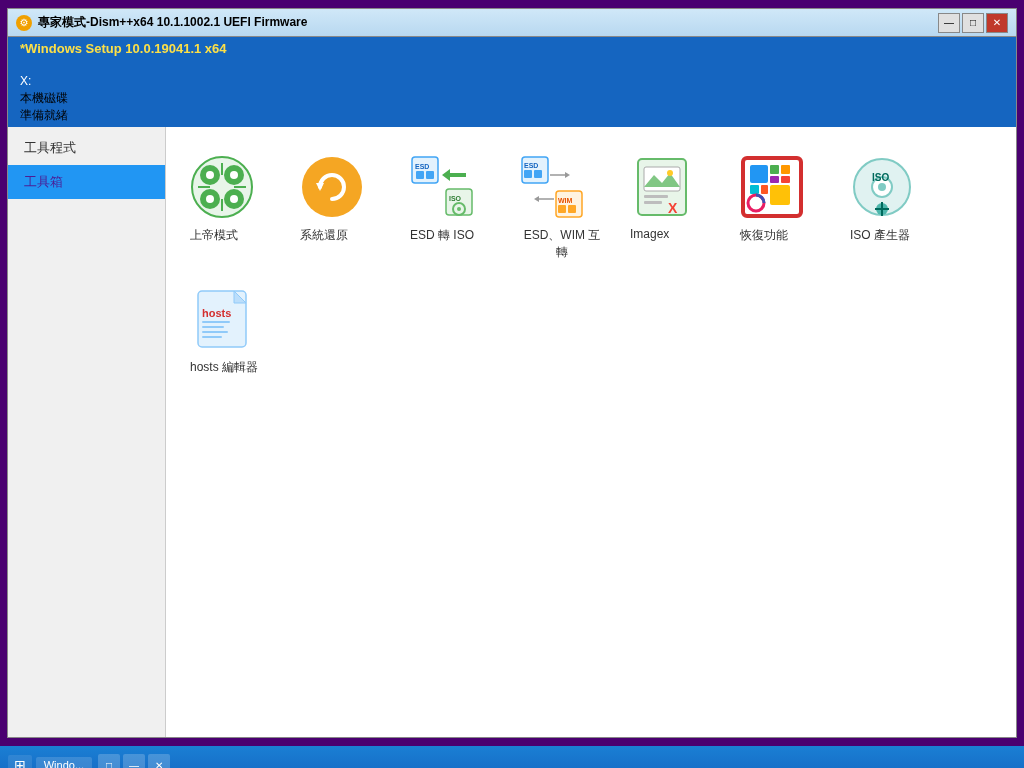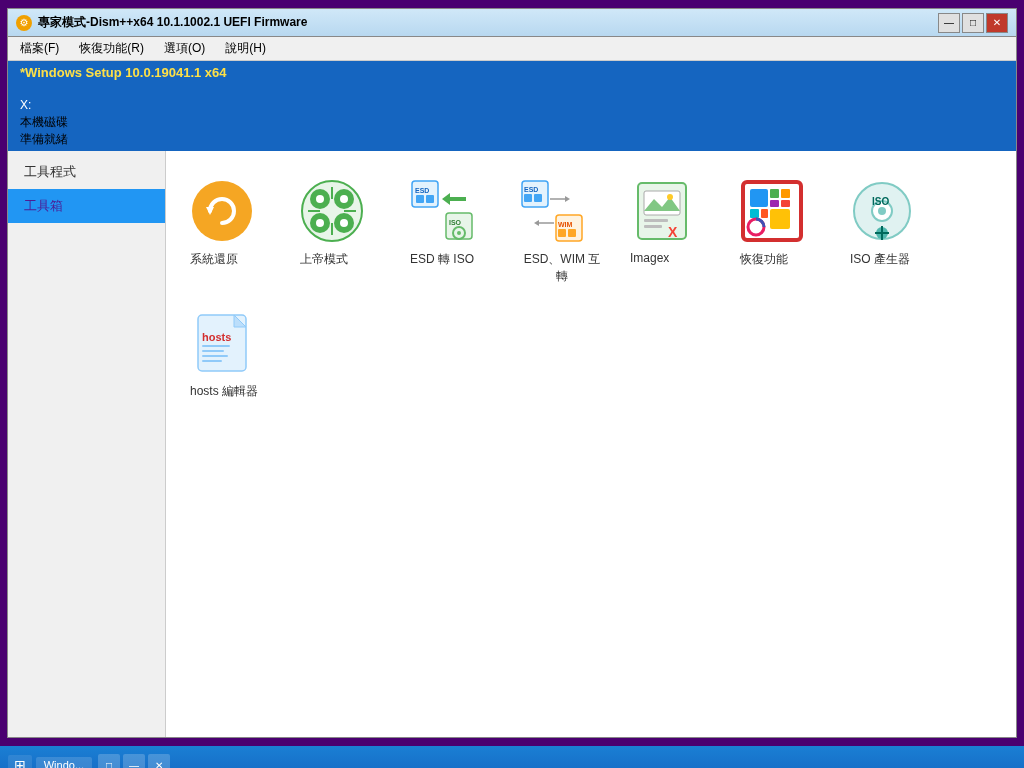--- a/index.html
+++ b/index.html
@@ -227,54 +227,37 @@
   <div class="title-bar">
     <div class="title-bar-icon">⚙</div>
     <span class="title-bar-text">專家模式-Dism++x64 10.1.1002.1 UEFI Firmware</span>
     <div class="title-bar-buttons">
       <div class="title-btn">—</div>
       <div class="title-btn">□</div>
       <div class="title-btn close">✕</div>
     </div>
   </div>
 
-  <div class="menu-bar">
-    <div class="menu-item">檔案(F)</div>
-    <div class="menu-item">恢復功能(R)</div>
-    <div class="menu-item">選項(O)</div>
-    <div class="menu-item">說明(H)</div>
-  </div>
 
   <div class="header-area">
     <div class="header-title">*Windows Setup 10.0.19041.1 x64</div>
     <div class="header-drive">X:</div>
     <div class="header-sub">本機磁碟</div>
     <div class="header-sub">準備就緒</div>
   </div>
 
   <div class="main-area">
 
     <div class="sidebar">
       <div class="sidebar-item">工具程式</div>
       <div class="sidebar-item active">工具箱</div>
     </div>
 
     <div class="content-area">
       <div class="tool-grid">
-
-        <div class="tool-item">
-          <div class="tool-icon">
-            <svg width="64" height="64" viewBox="0 0 64 64">
-              <circle cx="32" cy="32" r="30" fill="#f5a623"></circle>
-              <path d="M20 32 A12 12 0 1 1 32 44" stroke="white" stroke-width="4" fill="none" stroke-linecap="round"></path>
-              <polygon points="16,28 20,36 24,28" fill="white"></polygon>
-            </svg>
-          </div>
-          <span class="tool-label">系統還原</span>
-        </div>
 
         <div class="tool-item">
           <div class="tool-icon">
             <svg width="64" height="64" viewBox="0 0 64 64">
 
               <circle cx="32" cy="32" r="30" fill="#e8f5e9" stroke="#4caf50" stroke-width="2"></circle>
 
               <circle cx="20" cy="20" r="10" fill="#4caf50"></circle>
               <circle cx="44" cy="20" r="10" fill="#4caf50"></circle>
               <circle cx="20" cy="44" r="10" fill="#4caf50"></circle>
@@ -289,20 +272,31 @@
               <circle cx="20" cy="44" r="4" fill="white"></circle>
               <circle cx="44" cy="44" r="4" fill="white"></circle>
             </svg>
           </div>
           <span class="tool-label">上帝模式</span>
         </div>
 
         <div class="tool-item">
           <div class="tool-icon">
             <svg width="64" height="64" viewBox="0 0 64 64">
+              <circle cx="32" cy="32" r="30" fill="#f5a623"></circle>
+              <path d="M20 32 A12 12 0 1 1 32 44" stroke="white" stroke-width="4" fill="none" stroke-linecap="round"></path>
+              <polygon points="16,28 20,36 24,28" fill="white"></polygon>
+            </svg>
+          </div>
+          <span class="tool-label">系統還原</span>
+        </div>
+
+        <div class="tool-item">
+          <div class="tool-icon">
+            <svg width="64" height="64" viewBox="0 0 64 64">
 
               <rect x="2" y="2" width="26" height="26" rx="3" fill="#e3f2fd" stroke="#42a5f5" stroke-width="1.5"></rect>
               <text x="5" y="14" font-size="7" fill="#1565c0" font-weight="bold">ESD</text>
               <rect x="6" y="16" width="8" height="8" fill="#42a5f5" rx="1"></rect>
               <rect x="16" y="16" width="8" height="8" fill="#42a5f5" rx="1"></rect>
 
               <polygon points="32,20 40,14 40,18 56,18 56,22 40,22 40,26" fill="#4caf50"></polygon>
 
               <rect x="36" y="34" width="26" height="26" rx="3" fill="#e8f5e9" stroke="#66bb6a" stroke-width="1.5"></rect>
               <text x="39" y="46" font-size="7" fill="#2e7d32" font-weight="bold">ISO</text>

